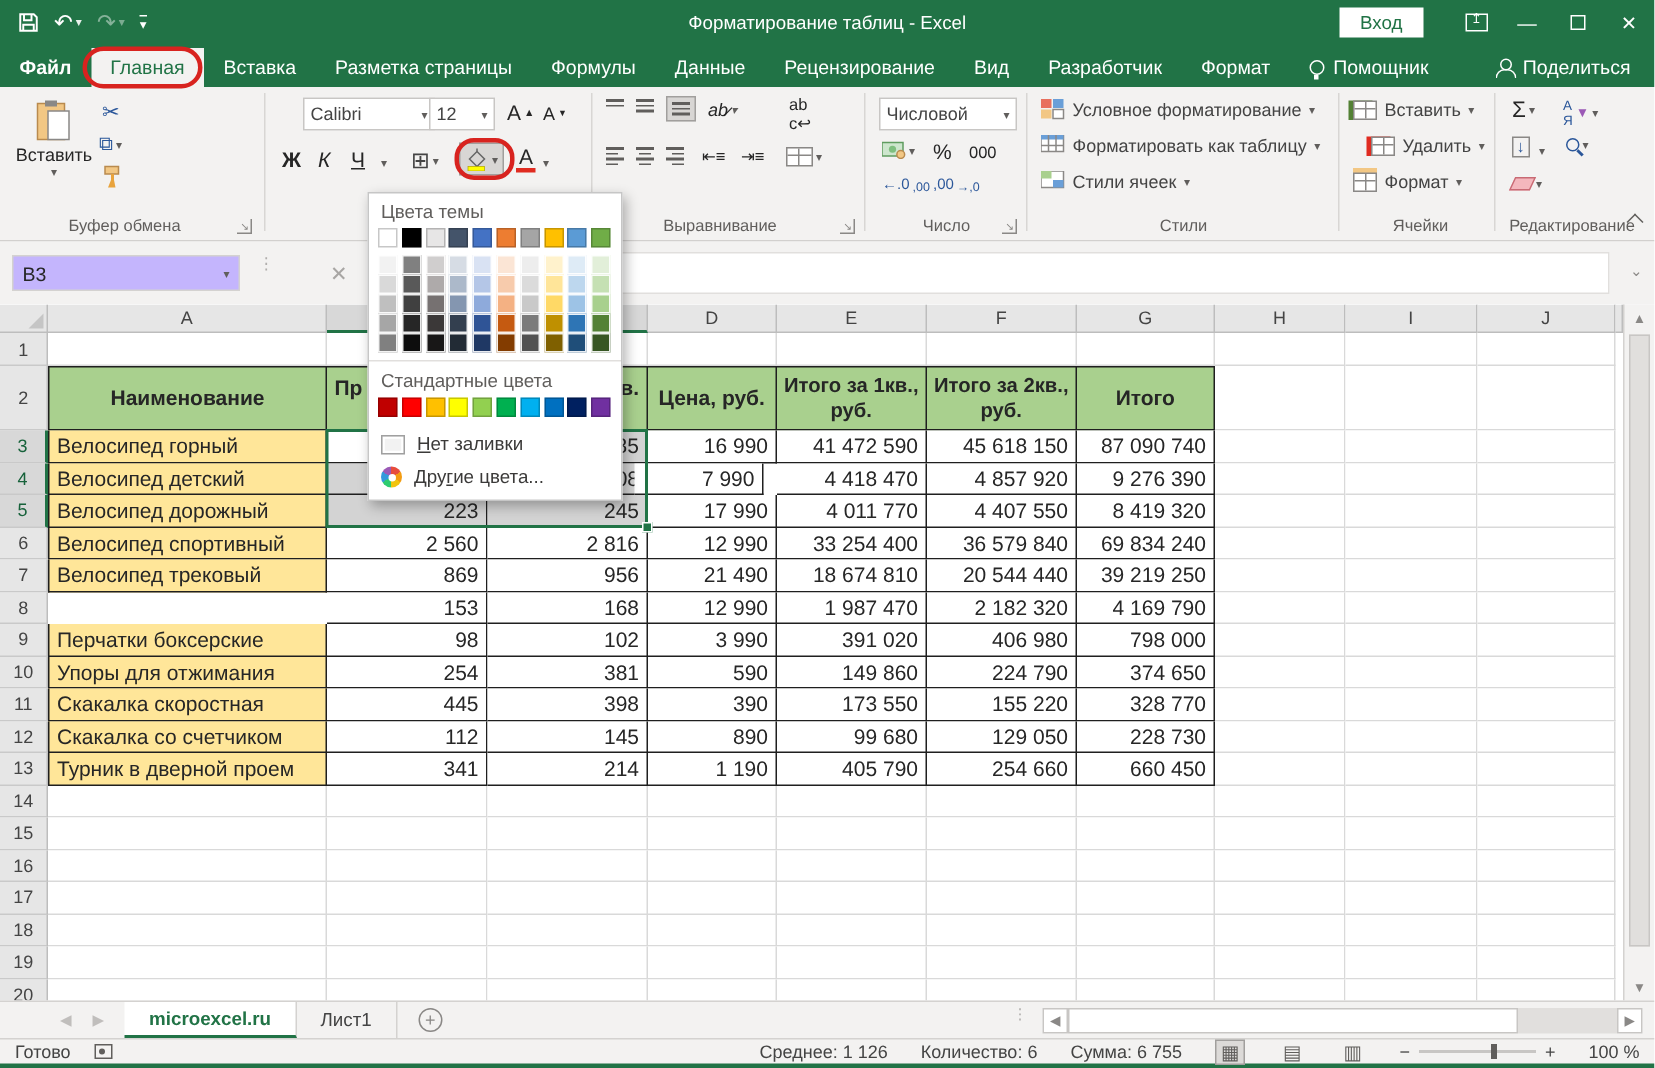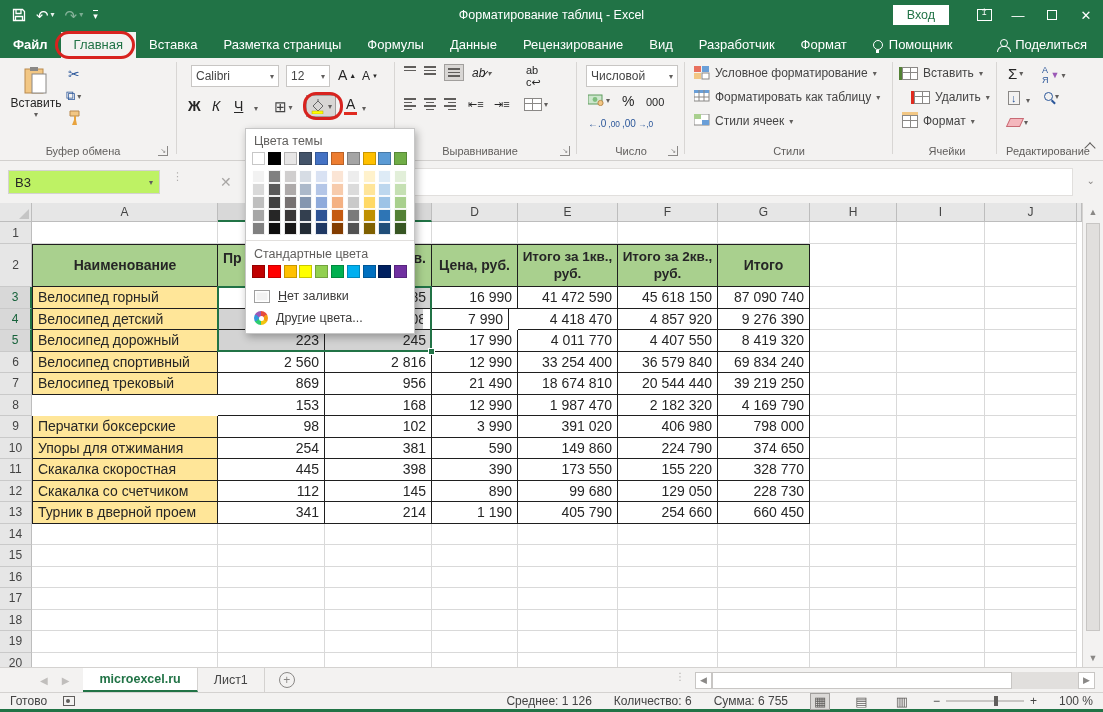--- a/index.html
+++ b/index.html
@@ -54,21 +54,21 @@
   .cellgrid::after { content:""; position:absolute; top:0; bottom:0; left:7px; width:1px; background:#8a8886; }
   .chev-up { width:8px; height:8px; border-top:1.6px solid #605e5c; border-right:1.6px solid #605e5c; transform:rotate(-45deg); }
   .magnifier { width:9px; height:9px; border:1.6px solid #2b579a; border-radius:50%; position:relative; display:inline-block; }
   .magnifier::after { content:""; position:absolute; width:5px; height:1.6px; background:#2b579a; transform:rotate(45deg); left:6px; top:8px; }
   .eraser { width:14px; height:9px; background:#f4b7bd; border:1px solid #c86a74; transform:skewX(-25deg); display:inline-block; }
   .bucket-ic { position:relative; width:16px; height:16px; display:inline-block; }
   .bucket-ic svg { display:block; }
 
   
   #formulabar { position:absolute; left:0; top:161px; width:1103px; height:42px; background:#f3f2f1; display:flex; align-items:center; }
-  #namebox { position:absolute; left:8px; top:9px; width:152px; height:24px; background:#bef264; border:1px solid #d4d2d0; display:flex; align-items:center; padding:0 6px; font-size:13px; }
+  #namebox { position:absolute; left:8px; top:9px; width:152px; height:24px; background:#c4b5fd; border:1px solid #d4d2d0; display:flex; align-items:center; padding:0 6px; font-size:13px; }
   #namebox .car { margin-left:auto; }
   #fb-dots { position:absolute; left:172px; top:13px; color:#b0aeac; font-size:11px; letter-spacing:0; line-height:5px; }
   #fb-x { position:absolute; left:220px; top:13px; color:#a8a6a4; font-size:14px; }
   #fb-input { position:absolute; left:248px; top:7px; right:30px; height:28px; background:#fff; border:1px solid #e1dfdd; }
   #fb-chev { position:absolute; right:8px; top:14px; color:#8a8886; font-size:10px; }
 
   
   #sheet { position:absolute; left:0; top:203px; width:1082px; height:464px; background:#fff; overflow:hidden; }
   .ch, .rh, .cell { position:absolute; box-sizing:border-box; }
   .ch { background:#e6e6e6; border-right:1px solid #bdbdbd; border-bottom:1px solid #bdbdbd; color:#444; font-size:12px; display:flex; align-items:center; justify-content:center; height:19px; top:0; }
@@ -203,21 +203,21 @@
   <span class="rbtn" style="left:68px; top:52px;">
     <svg width="14" height="16" viewBox="0 0 14 16">
         <path d="M2 1h9v5H2z" fill="#f2c784" stroke="#b98a4e"></path>
         <path d="M6 6v4l-2 5h5l-1-5V6z" fill="#e8a33d"></path>
       </svg>
   </span>
   <div class="glabel" style="left:8px; width:150px;">Буфер обмена</div>
   <div class="dlg" style="left:158px;"></div>
   <div class="gsep" style="left:176px;"></div>
 
-  <div class="combo" style="left:191px; top:7px; width:88px;gap:16px;">
+  <div class="combo" style="left:202px; top:7px; width:88px;gap:16px;">
     <span>Calibri</span>
       <span class="car">▾</span>
   </div>
   <div class="combo" style="left:286px; top:7px; width:44px;">
     <span>12</span>
       <span class="car">▾</span>
   </div>
   <span class="rbtn" style="left:338px; top:9px; font-size:14px;">
       <span>А</span>
       <span style="font-size:7px; vertical-align:super;">▲</span>

